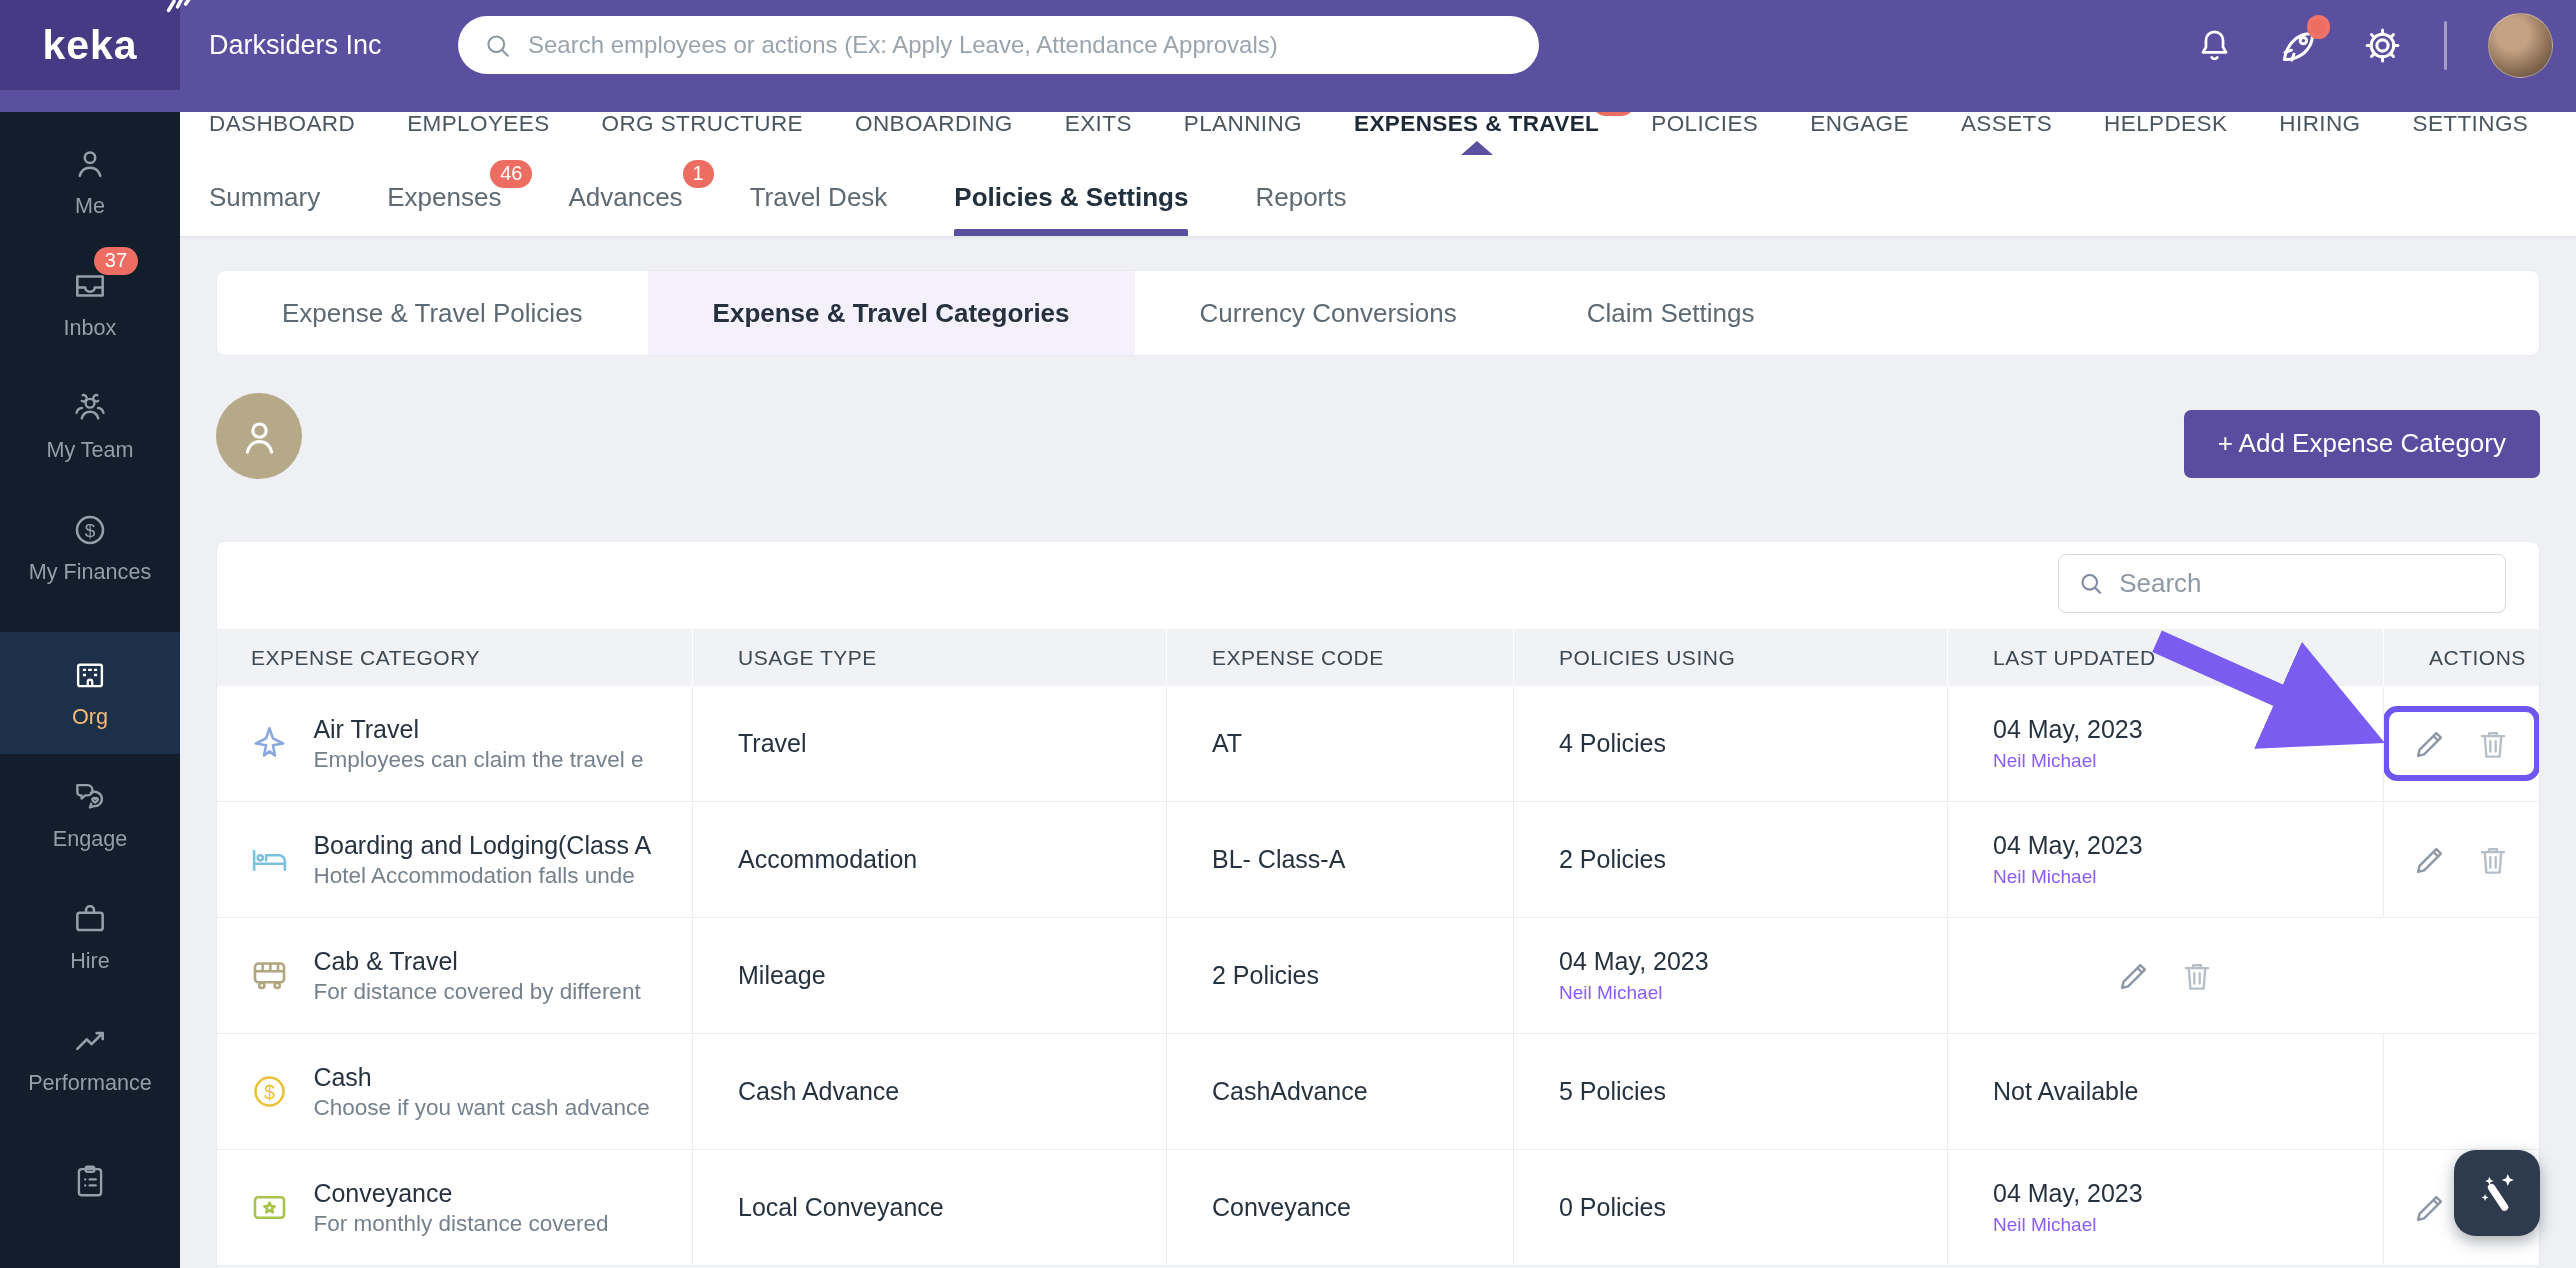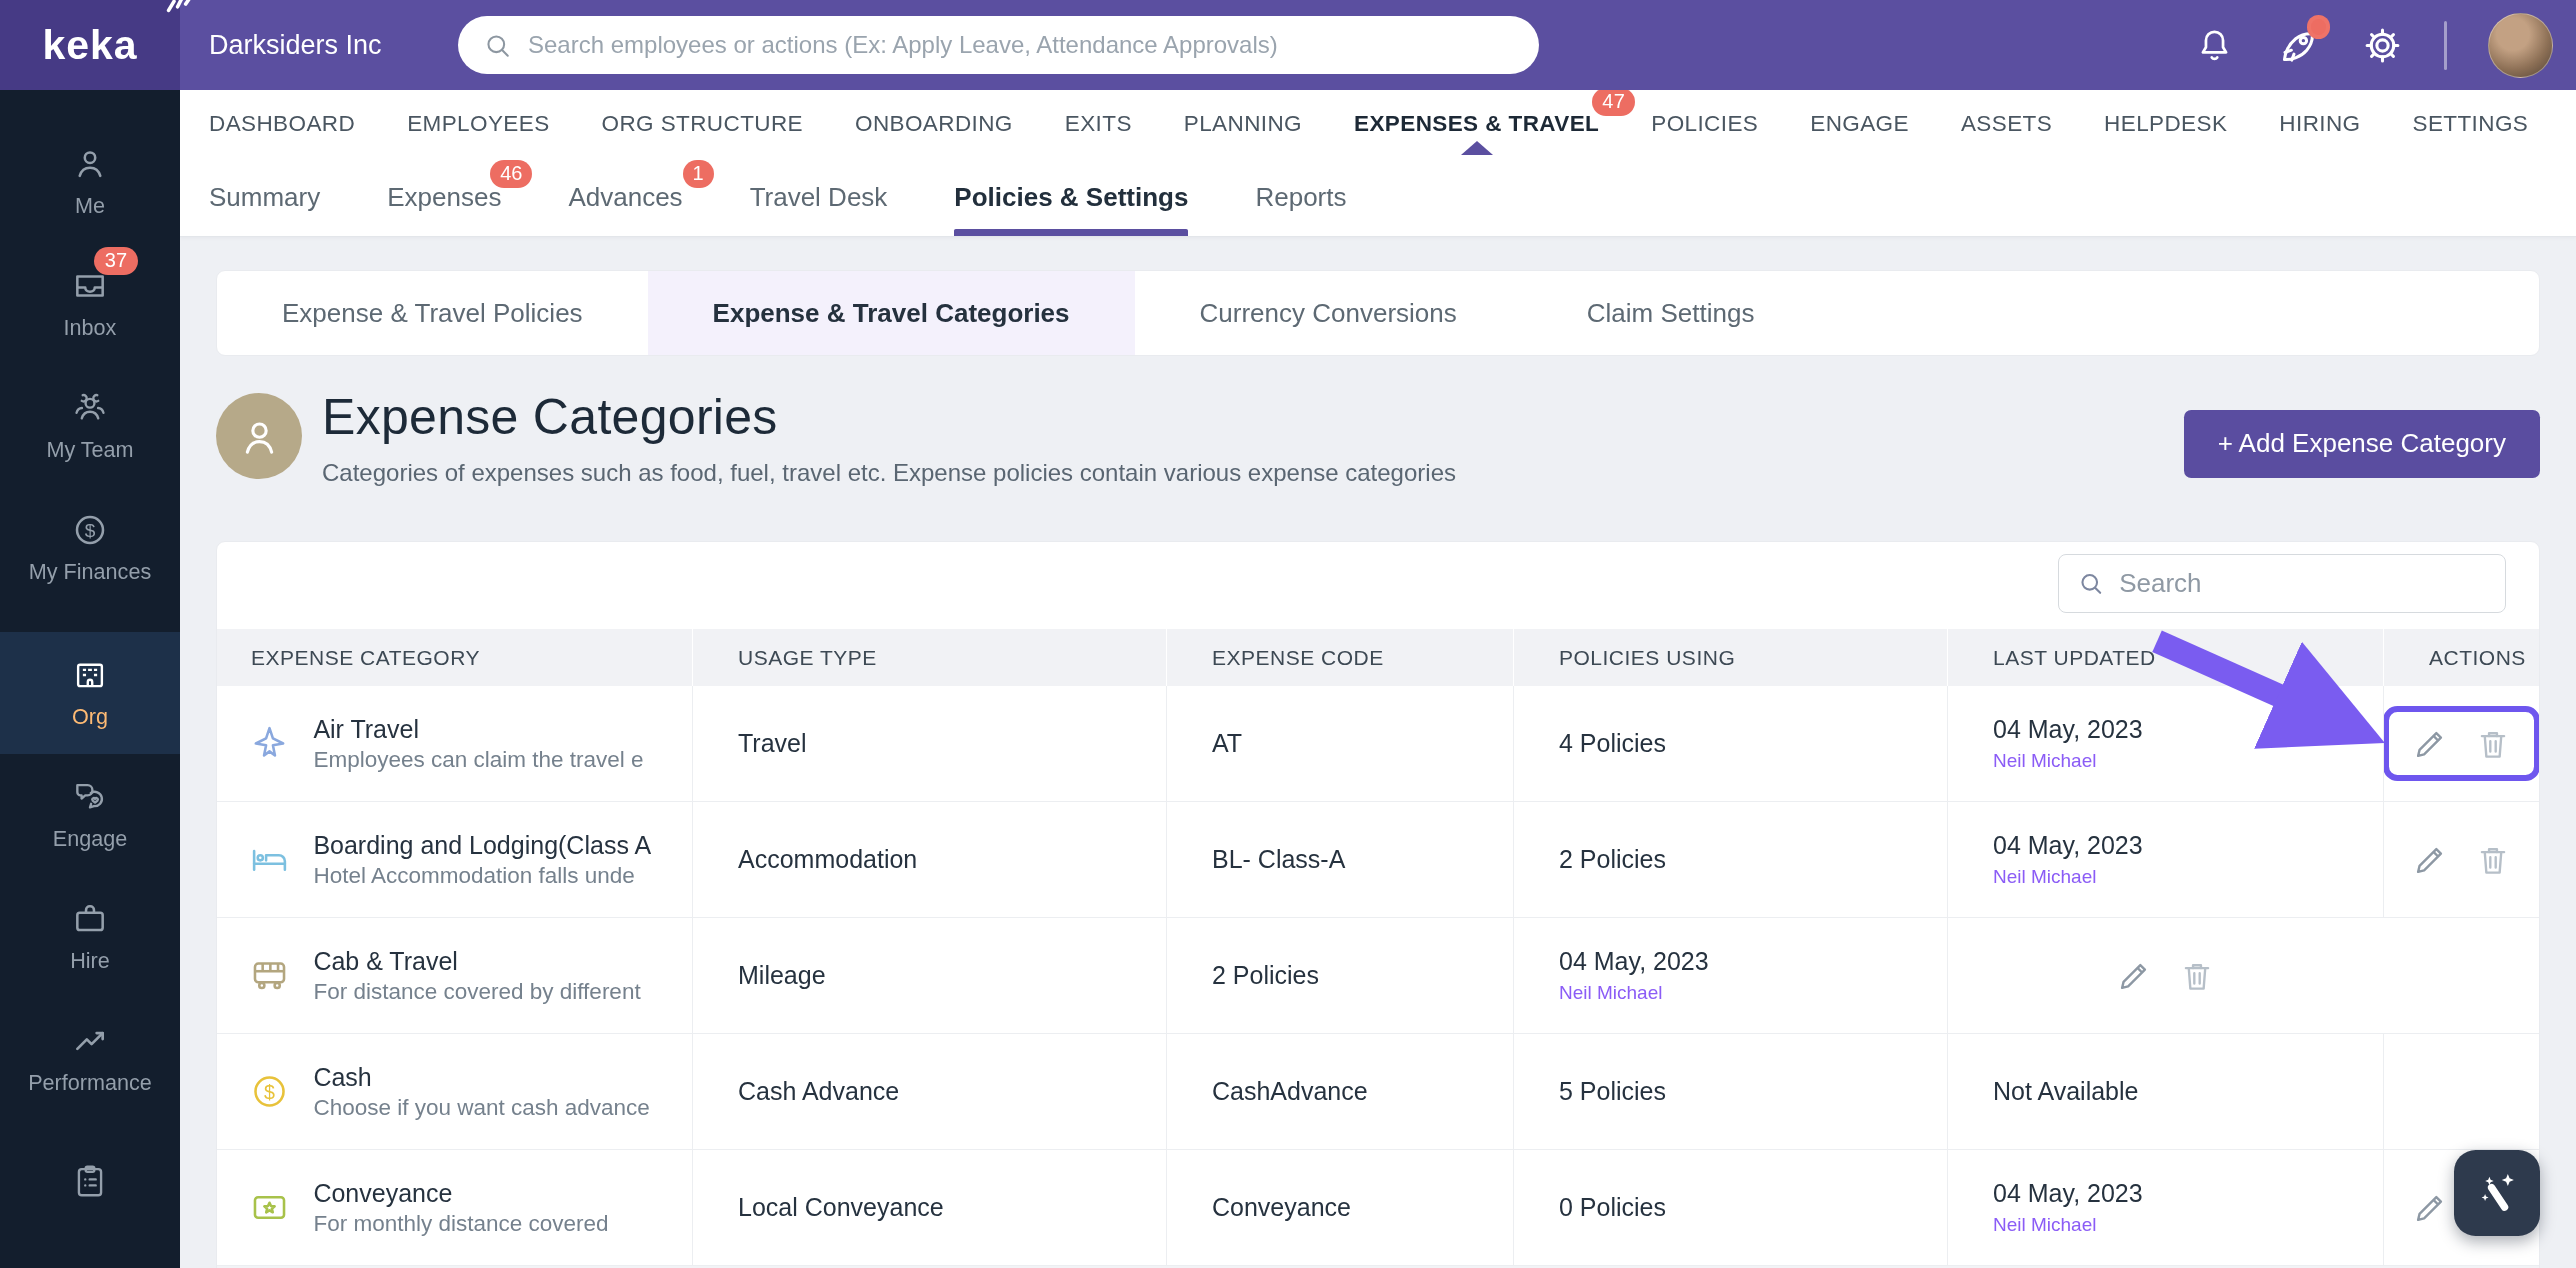--- a/index.html
+++ b/index.html
@@ -1,21 +1,21 @@
 <!DOCTYPE html>
 <html style="font-size:14.4px"><head>
 <meta charset="utf-8">
 <style>
   * { margin:0; padding:0; box-sizing:border-box; }
   html,body { width:2576px; height:1268px; overflow:hidden; background:#eef0f4;
               font-family:"Liberation Sans", sans-serif; }
   .app { position:relative; width:2576px; height:1268px; overflow:hidden; background:#eef0f4; }
 
   
-  .topbar { position:absolute; left:0; top:0; width:2576px; height:90px; background:#5b4fa0; z-index:30; }
+  .topbar { position:absolute; left:0; top:0; width:2576px; height:112px; background:#5b4fa0; z-index:30; }
   .logo-block { position:absolute; left:0; top:0; width:180px; height:90px; background:#463a85;
                 display:flex; align-items:center; justify-content:center; }
   .logo-text { color:#fff; font-size:41px; font-weight:700; letter-spacing:0.9px; position:relative; }
   .logo-sparks { position:absolute; right:-14.4px; top:-12.6px; }
   .company { position:absolute; left:209px; top:0; height:90px; display:flex; align-items:center;
              color:#fff; font-size:27px; font-weight:500; }
   .hsearch { position:absolute; left:458px; top:16px; width:1081px; height:58px; background:#fff;
              border-radius:29px; display:flex; align-items:center; padding:16px 25px; }
   .hsearch svg { flex:0 0 auto; }
   .hsearch input { border:none; outline:none; background:transparent; margin-left:16px; width:100%;
@@ -292,24 +292,20 @@
       <div class="tab">Claim Settings</div>
     </div>
 
     <div class="pagehead">
       <div class="ph-circle">
         <svg width="47" height="47" viewBox="0 0 24 24" fill="none" stroke="#fff" stroke-width="1.6" stroke-linecap="round">
             <circle cx="12" cy="9" r="3.4"></circle>
             <path d="M5.8 20c.9-3.6 3.3-5.4 6.2-5.4s5.3 1.8 6.2 5.4"></path>
           </svg>
       </div>
-      <div class="ph-text">
-        <div class="ph-title">Expense Categories</div>
-        <div class="ph-sub">Categories of expenses such as food, fuel, travel etc. Expense policies contain various expense categories</div>
-      </div>
       <button class="add-btn">+ Add Expense Category</button>
     </div>
 
     <div class="card">
       <div class="csearch">
         <svg width="31" height="31" viewBox="0 0 24 24" fill="none" stroke="#7d87a0" stroke-width="1.8" stroke-linecap="round">
             <circle cx="11" cy="11" r="6.3"></circle>
             <path d="M15.6 15.6 L20 20"></path>
           </svg>
         <input placeholder="Search" style="">

